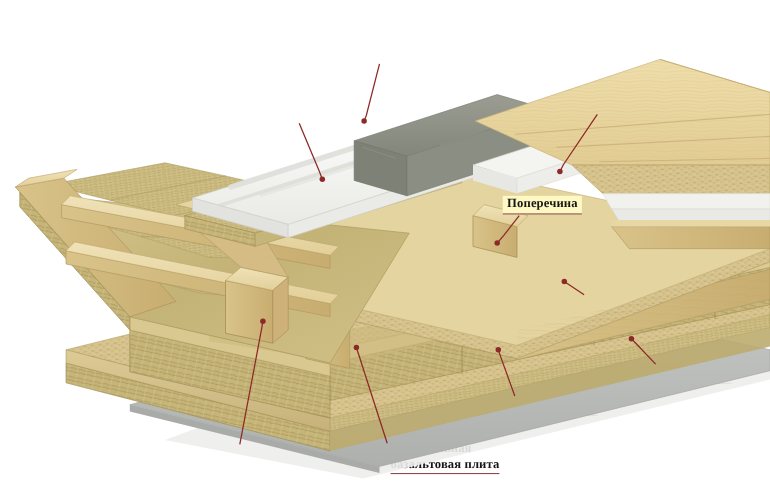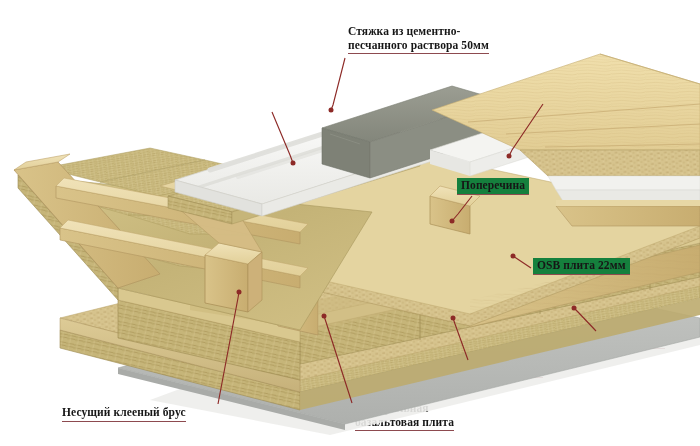--- a/index.html
+++ b/index.html
@@ -14,21 +14,21 @@
     font-weight:bold;
     font-size:11.5px;
     line-height:13.5px;
     color:#161616;
     white-space:pre;
     letter-spacing:0.1px;
     padding-bottom:1px;
     border-bottom:1.4px solid #8d4a4f;
   }
   .lbl.boxed{
-    background:#15803d;
+    background:#fef9c3;
     padding:1px 4px 1px 4px;
     z-index:60;
   }
   svg#leaders{position:absolute;left:0;top:0;width:700px;height:446px;overflow:visible;z-index:55;}
   svg#scene{position:absolute;left:0;top:0;width:700px;height:446px;z-index:10;}
 </style>
 </head>
 <body>
 
 <div id="root">
@@ -247,32 +247,28 @@
       <circle cx="509" cy="156" r="2.5"></circle>
       <circle cx="452" cy="221" r="2.5"></circle>
       <circle cx="513" cy="256" r="2.5"></circle>
       <circle cx="453" cy="318" r="2.5"></circle>
       <circle cx="574" cy="308" r="2.5"></circle>
       <circle cx="239" cy="292" r="2.5"></circle>
       <circle cx="324" cy="316" r="2.5"></circle>
     </g>
   </svg>
 
-  <div class="lbl" style="left:348px; top:25px;">Стяжка из цементно-
-песчанного раствора 50мм</div>
 
 
   <div class="lbl" style="left:523px; top:86px;">Чистовая отделка пола</div>
 
   <div class="lbl boxed" style="left:457px; top:178px;">Поперечина</div>
 
-  <div class="lbl boxed" style="left:533px; top:258px;">OSB плита 22мм</div>
 
   <div class="lbl" style="left:460px; top:362px;">OSB плита 9мм</div>
 
   <div class="lbl" style="left:597px; top:333px;">Гипсокартон</div>
 
-  <div class="lbl" style="left:62px; top:406px;">Несущий клееный брус</div>
 
   <div class="lbl" style="left:355px; top:402px;">Минеральная
 базальтовая плита</div>
 
 </div>
 
 </body></html>

